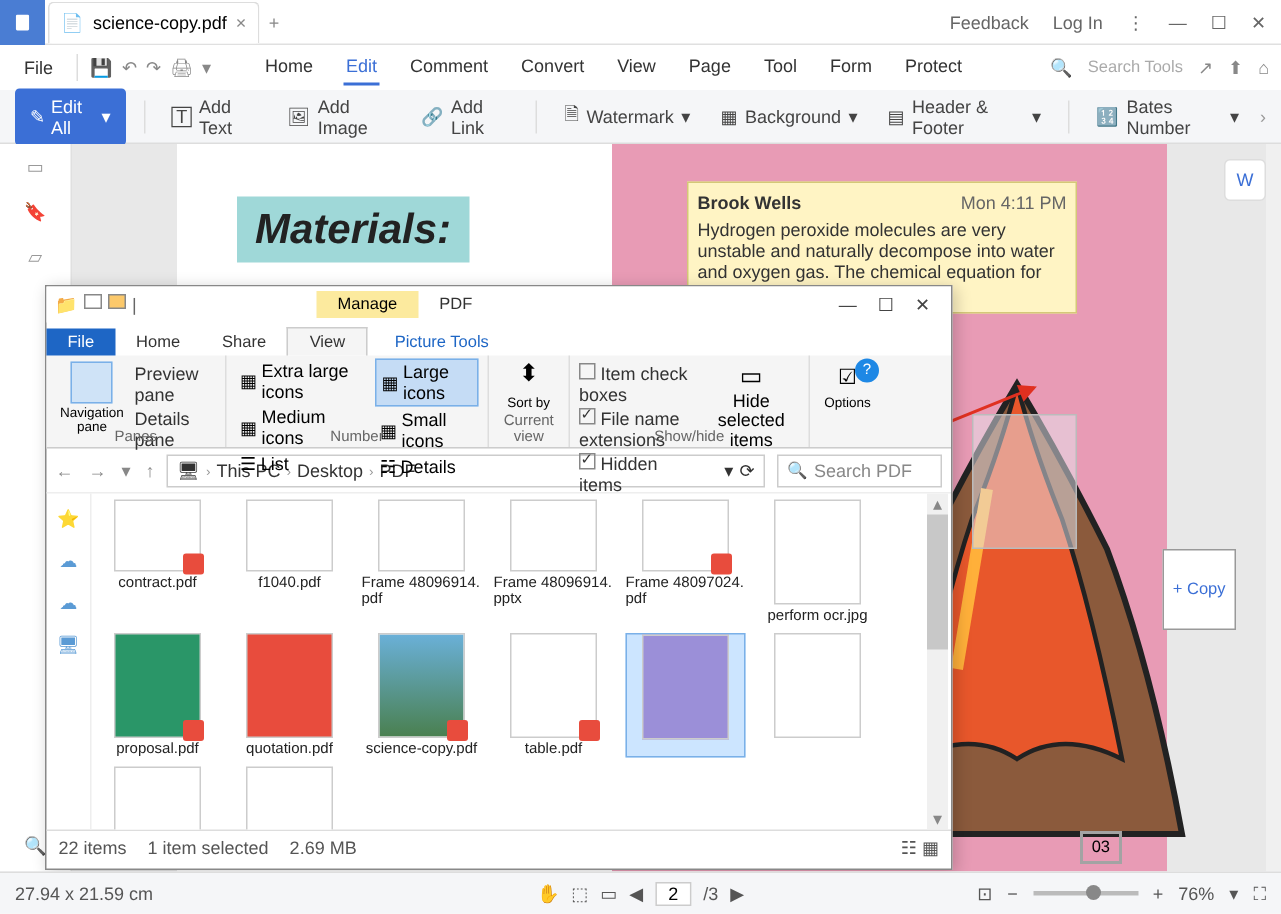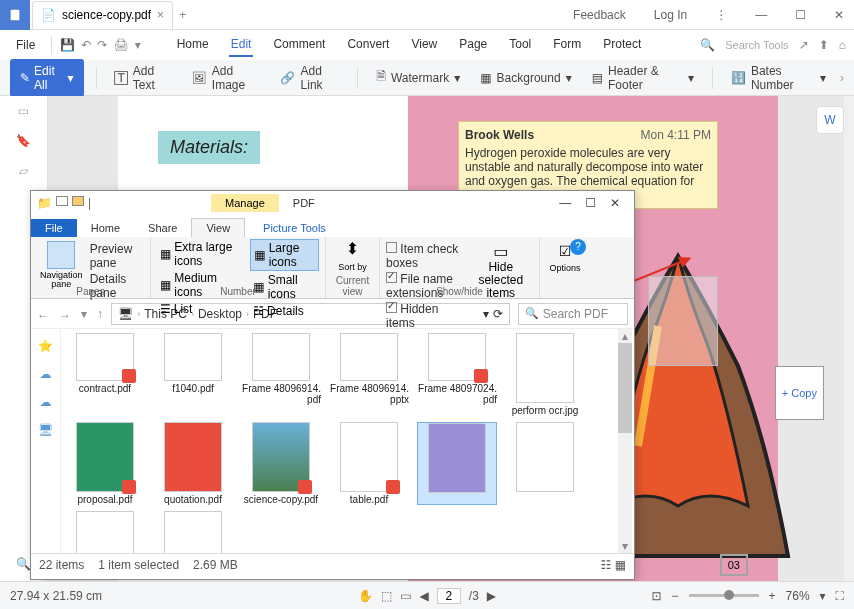--- a/index.html
+++ b/index.html
@@ -2,39 +2,39 @@
 <html><head>
 <meta charset="utf-8">
 <style>
 *{margin:0;padding:0;box-sizing:border-box;font-family:"Segoe UI",Arial,sans-serif;font-size:12px}
 body{width:854px;height:609px;background:#f0f0f0;position:relative;overflow:hidden}
 .titlebar{height:30px;background:#fff;border-bottom:1px solid #e0e0e0;display:flex;align-items:center}
 .app-icon{width:30px;height:30px;background:#4a7dd3;display:flex;align-items:center;justify-content:center;color:#fff}
 .tab{height:28px;background:#fff;border:1px solid #ddd;border-bottom:none;border-radius:4px 4px 0 0;display:flex;align-items:center;padding:0 8px;margin-left:2px;gap:6px}
 .tab-close{color:#888;cursor:pointer}
 .add-tab{padding:0 6px;color:#888}
-.title-right{margin-left:auto;display:flex;align-items:center;gap:28px;padding-right:10px;color:#666}
+.title-right{margin-left:auto;display:flex;align-items:center;gap:16px;padding-right:10px;color:#666}
 .menubar{height:30px;background:#fff;display:flex;align-items:center;padding:0 8px;gap:4px}
 .menu-file{padding:4px 8px;color:#333}
 .menu-sep{width:1px;height:18px;background:#ddd;margin:0 4px}
 .qat{display:flex;gap:6px;color:#888}
 .menu-tabs{display:flex;gap:18px;margin-left:30px}
 .menu-tab{padding:4px 2px;color:#333}
 .menu-tab.active{color:#3b6fd6;border-bottom:2px solid #3b6fd6}
 .menu-right{margin-left:auto;display:flex;align-items:center;gap:10px;color:#888}
 .search-tools{color:#aaa;font-size:11px}
 .toolbar{height:36px;background:#f5f6f8;border-bottom:1px solid #ddd;display:flex;align-items:center;padding:0 10px;gap:8px}
 .btn-primary{background:#3b6fd6;color:#fff;padding:5px 10px;border-radius:3px;display:flex;align-items:center;gap:4px}
 .tool-btn{display:flex;align-items:center;gap:5px;padding:4px 6px;color:#444}
 .tool-sep{width:1px;height:22px;background:#ddd;margin:0 4px}
 .canvas{position:absolute;left:48px;top:96px;right:10px;bottom:28px;background:#e8e8e8;overflow:hidden}
 .left-rail{position:absolute;left:0;top:96px;width:48px;bottom:28px;background:#fff;border-right:1px solid #e0e0e0;display:flex;flex-direction:column;align-items:center;padding-top:8px;gap:16px;color:#999}
 .doc-page{position:absolute;left:70px;top:0;width:660px;height:500px;background:#fff}
 .pink-bg{position:absolute;left:290px;top:0;right:0;bottom:0;background:#e89bb5}
-.materials{position:absolute;left:40px;top:35px;background:#9fd8d8;padding:6px 12px;font-weight:normal;font-style:italic;font-size:18px;color:#222}
+.materials{position:absolute;left:40px;top:35px;background:#9fd8d8;padding:6px 12px;font-weight:bold;font-style:italic;font-size:28px;color:#222}
 .comment-box{position:absolute;left:340px;top:25px;width:260px;background:#fff4c4;border:1px solid #d4c878;padding:6px;font-size:11px}
 .comment-hdr{display:flex;justify-content:space-between;margin-bottom:4px}
 .comment-hdr b{color:#333}
 .comment-date{color:#666}
 .volcano{position:absolute;left:430px;top:150px;width:260px;height:320px}
 .side-badge{position:absolute;right:0;top:10px;width:28px;height:28px;background:#fff;border:1px solid #ddd;border-radius:4px;display:flex;align-items:center;justify-content:center;color:#3b6fd6}
 .copy-tag{position:absolute;right:20px;top:270px;background:#fff;border:1px solid #999;padding:20px 6px;color:#3b6fd6;font-size:11px}
 .page-num{position:absolute;right:30px;bottom:20px;border:2px solid #a3a3a3;padding:3px 6px;font-size:11px}
 .drop-zone{position:absolute;right:60px;top:180px;width:70px;height:90px;background:rgba(230,230,240,0.5);border:1px solid #bbb}
 .arrow-line{position:absolute;left:150px;top:360px;width:530px;height:2px;background:#e03020;transform-origin:left;transform:rotate(-22deg);pointer-events:none}
@@ -64,21 +64,21 @@
 .bc-sep{color:#999;font-size:9px}
 .searchbox{width:110px;border:1px solid #ccc;height:22px;display:flex;align-items:center;padding:0 6px;color:#888;font-size:11px;gap:4px}
 .exp-body{height:224px;display:flex}
 .exp-side{width:30px;border-right:1px solid #eee;display:flex;flex-direction:column;align-items:center;padding-top:10px;gap:14px;color:#5b9bd5}
 .exp-files{flex:1;overflow:hidden;padding:4px;display:flex;flex-wrap:wrap;align-content:flex-start;gap:6px 8px;position:relative}
 .file-item{width:80px;display:flex;flex-direction:column;align-items:center;gap:2px}
 .file-item.sel{background:#cce5ff;border:1px solid #7ab0e8}
 .thumb{width:58px;height:48px;background:#fff;border:1px solid #ccc;position:relative}
 .thumb.tall{height:70px}
 .wps-badge{position:absolute;right:-3px;bottom:-3px;width:14px;height:14px;background:#e84c3d;border-radius:2px}
-.fname{font-size:10px;text-align:right;color:#222;word-break:break-all;line-height:1.1}
+.fname{font-size:10px;text-align:left;color:#222;word-break:break-all;line-height:1.1}
 .exp-status{height:22px;border-top:1px solid #ddd;display:flex;align-items:center;padding:0 8px;font-size:10px;color:#555;gap:14px}
 .statusbar{position:absolute;left:0;right:0;bottom:0;height:28px;background:#f5f6f8;border-top:1px solid #ddd;display:flex;align-items:center;padding:0 10px;font-size:11px;color:#555;gap:14px}
 .st-center{position:absolute;left:50%;transform:translateX(-50%);display:flex;gap:8px;align-items:center}
 .st-right{margin-left:auto;display:flex;align-items:center;gap:10px}
 .zoom-slider{width:70px;height:3px;background:#bbb;position:relative}
 .zoom-thumb{position:absolute;left:50%;top:-4px;width:10px;height:10px;background:#888;border-radius:50%}
 .sq{width:12px;height:10px;border:1px solid #888;display:inline-block}
 .chk{width:11px;height:11px;border:1px solid #888;display:inline-block;position:relative}
 .chk.on::after{content:"✓";position:absolute;left:0;top:-3px;font-size:10px;color:#333}
 svg.icn{width:14px;height:14px}

